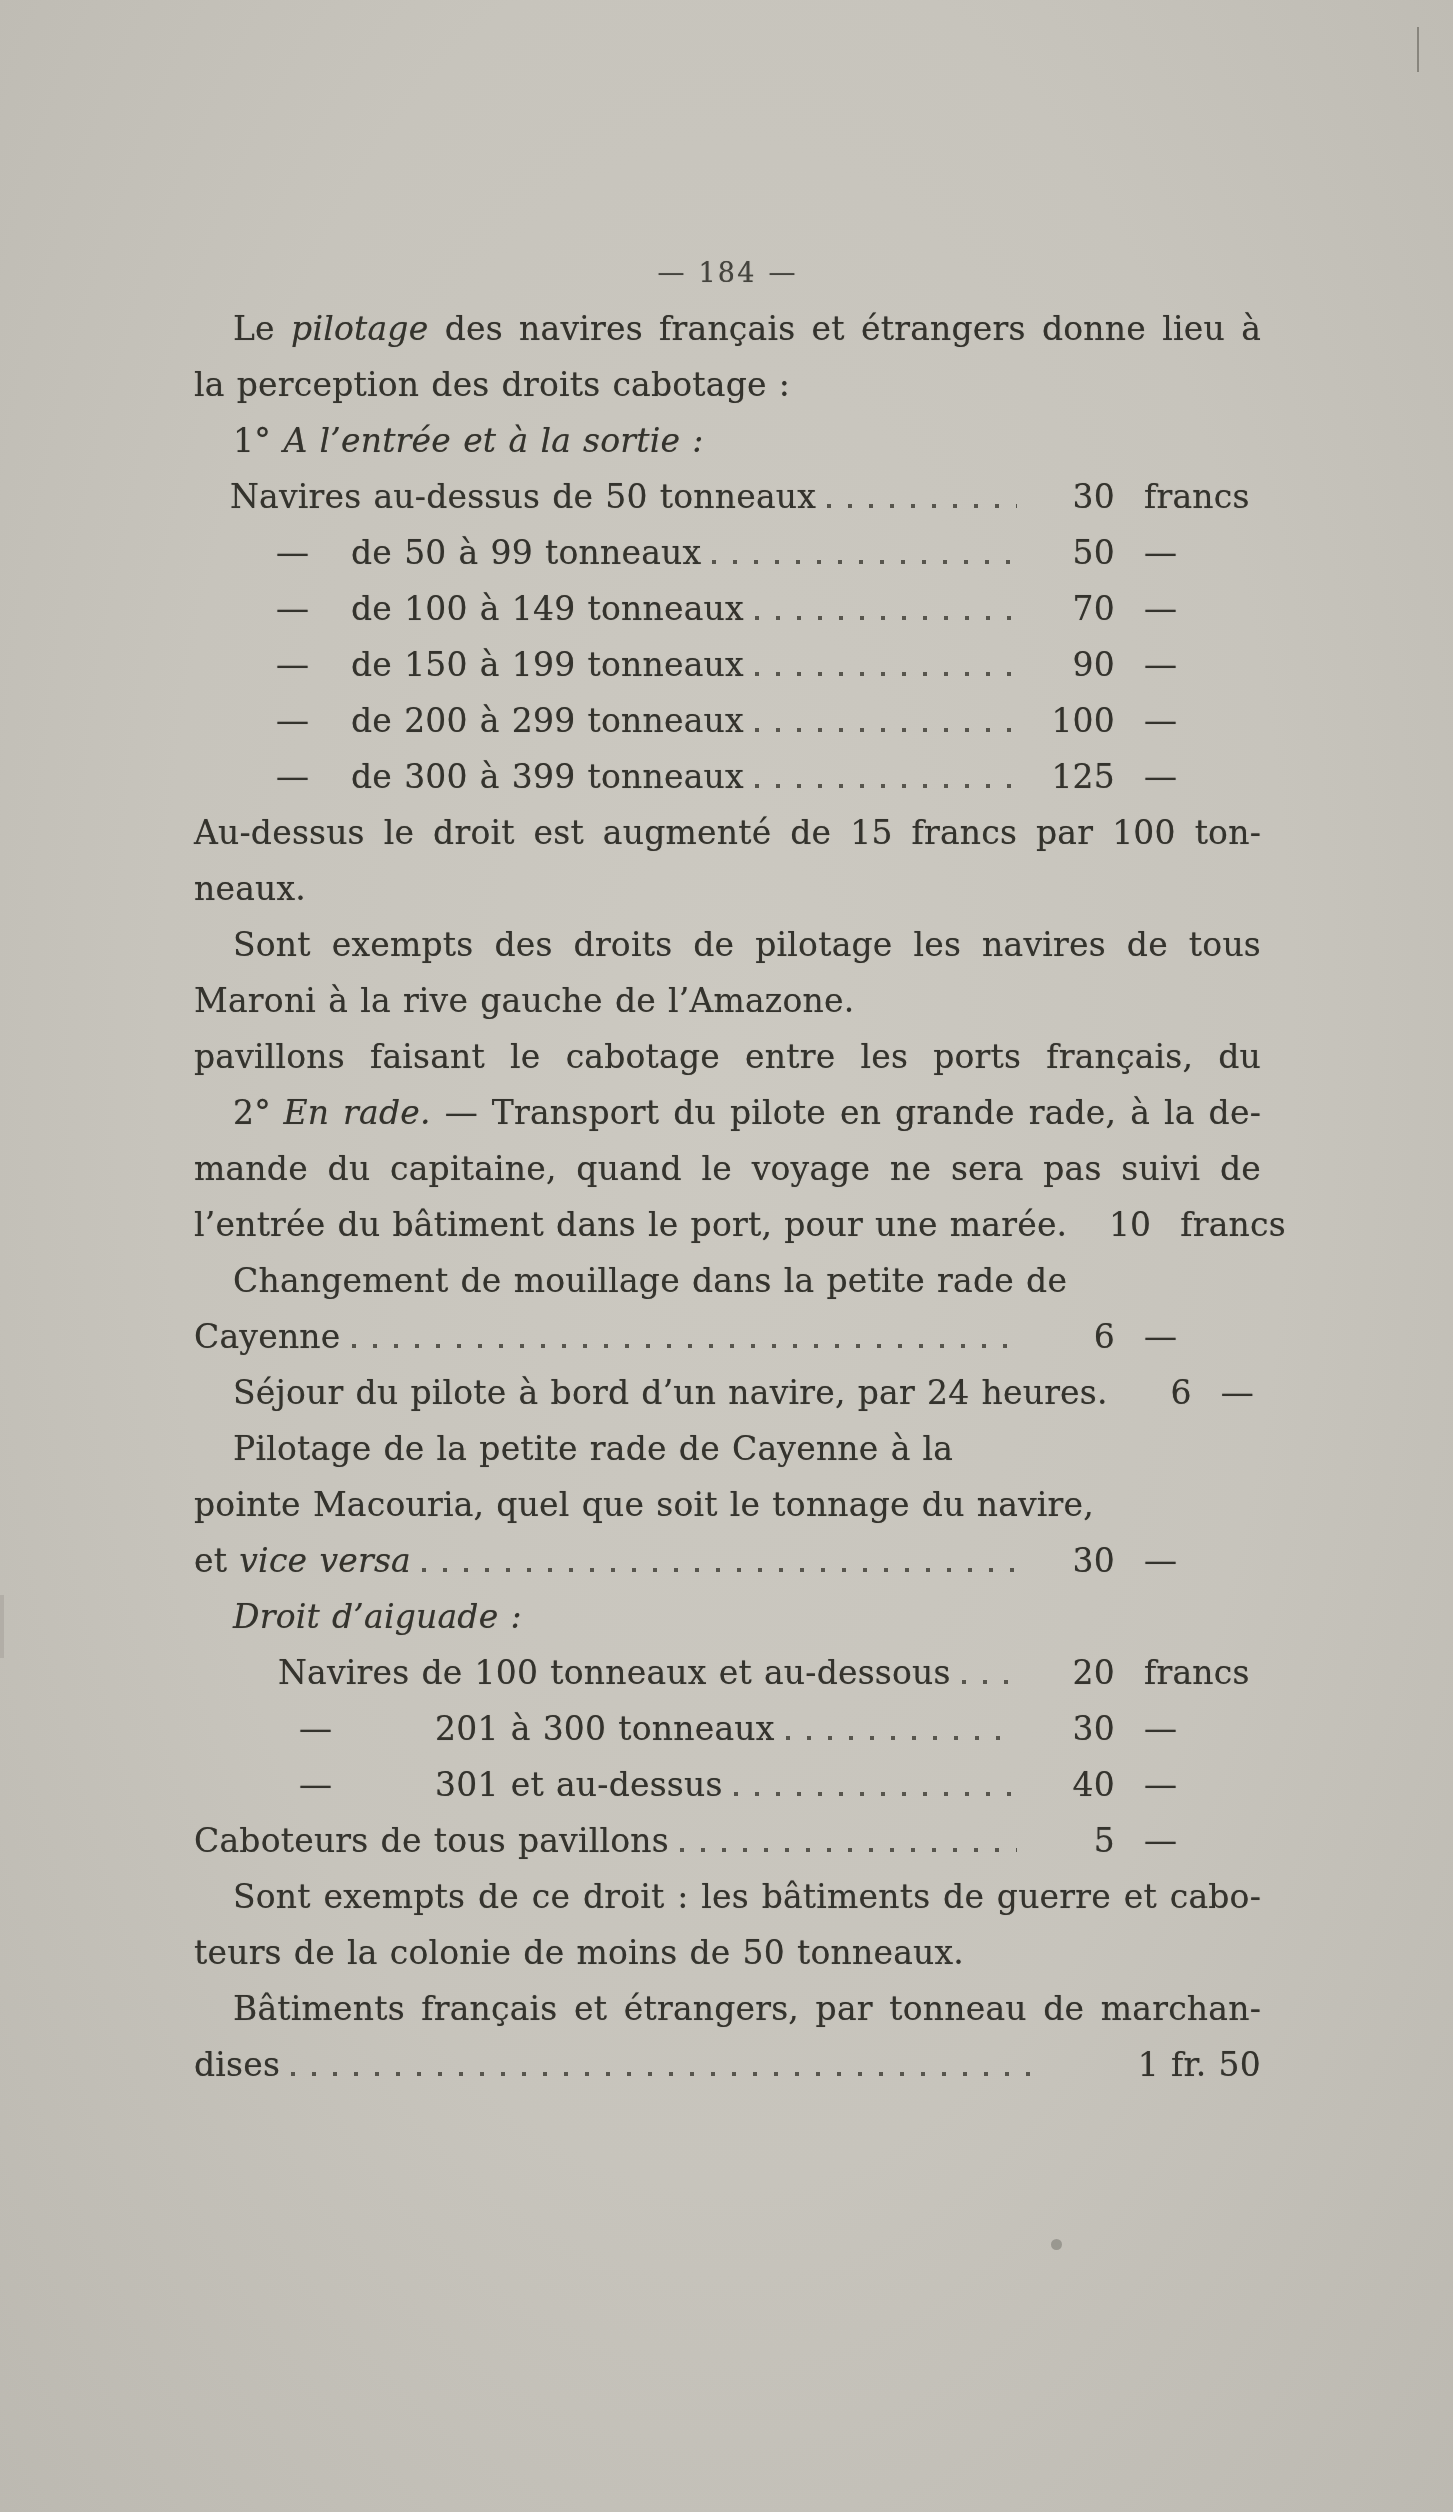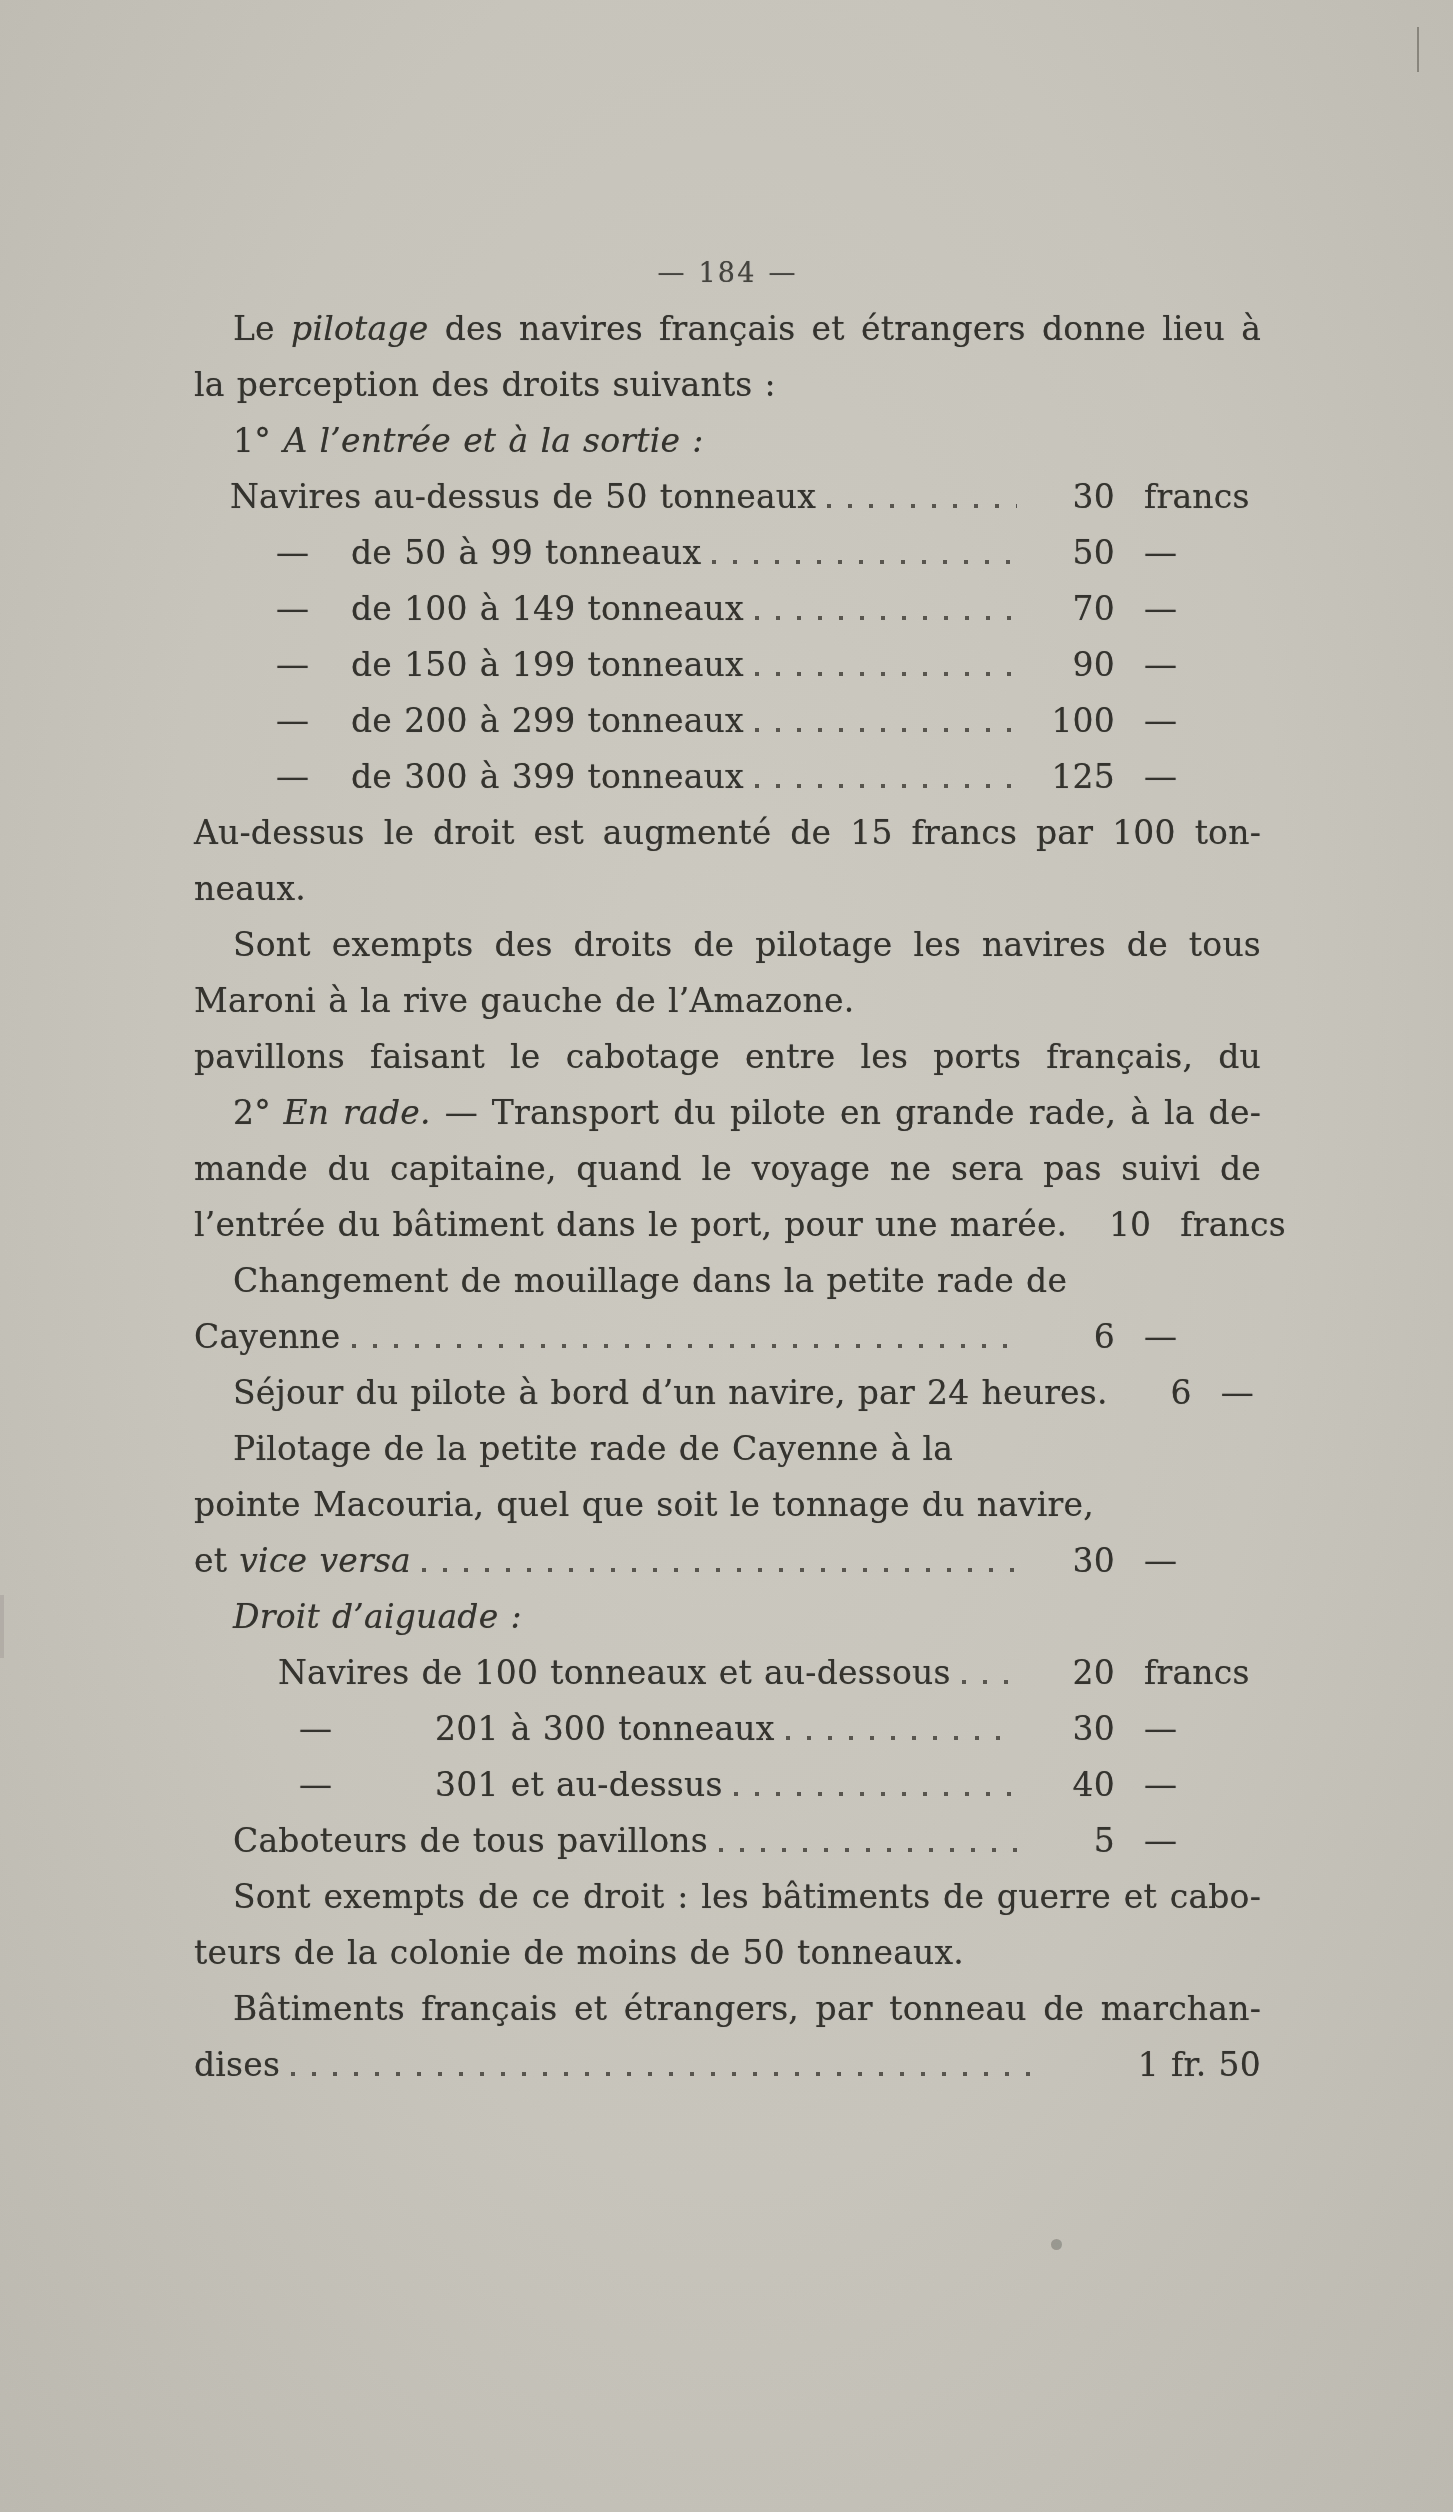--- a/index.html
+++ b/index.html
@@ -41,21 +41,21 @@
   }
   .spacer { flex: 1 1 auto; }
   .val { flex: 0 0 84px; text-align: right; }
   .unit { flex: 0 0 146px; padding-left: 29px; box-sizing: border-box; }
   .big-amount { flex: 0 0 216px; text-align: right; }
   .t1-r0 { margin-left: 36px; }
   .t1-rd { margin-left: 82px; }
   .ag-r0 { margin-left: 84px; }
   .ag-rd { margin-left: 105px; }
   .ag-rd .dash-col { flex: 0 0 136px; }
-  .ag-r3 { margin-left: 39px; }
+  .ag-r3 { }
   i { }
   
   .artifact-top-right {
     position: absolute; left: 1417px; top: 26.5px;
     width: 2.1px; height: 45px; background: #5a584f; opacity: 0.55;
   }
   .artifact-dot {
     position: absolute; left: 1051px; top: 2239px;
     width: 11px; height: 11px; border-radius: 50%;
     background: #8f8d86; opacity: 0.8;
@@ -72,21 +72,21 @@
   <div class="artifact-top-right"></div>
   <div class="artifact-dot"></div>
   <div class="artifact-left-smudge"></div>
 
   <div class="text-block">
 
     <div class="page-number">— 184 —</div>
 
     <div class="para">
       <div class="line jline indent"><span>Le </span><i>pilotage</i><span> des navires français et étrangers donne lieu à</span></div>
-      <div class="line">la perception des droits suivants :</div>
+      <div class="line">la perception des droits cabotage :</div>
     </div>
 
     <div class="line indent"><span class="num">1°</span><i>A l’entrée et à la sortie :</i></div>
 
     <div class="rate-table">
       <div class="rate-row t1-r0">
         <span class="row-label">Navires au-dessus de 50 tonneaux</span>
         <span class="leader"></span>
         <span class="val">30</span>
         <span class="unit">francs</span>

